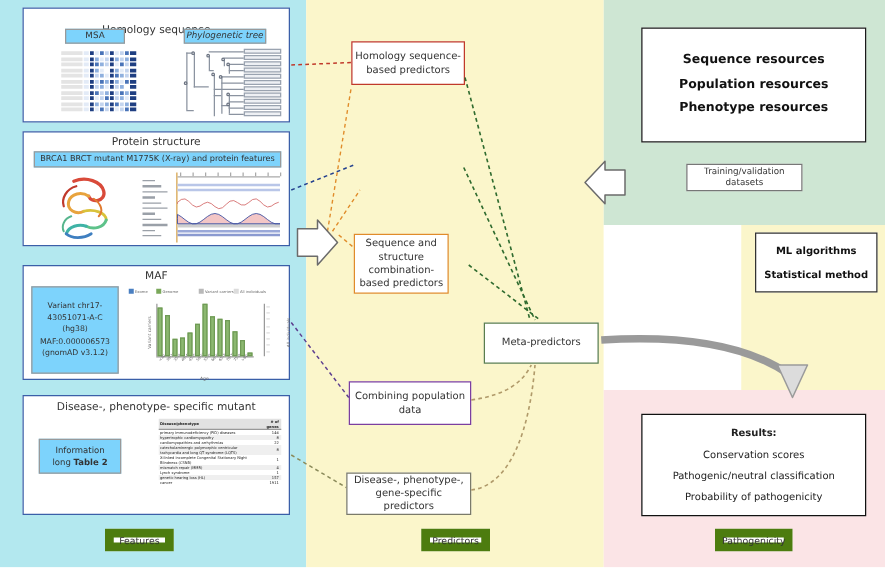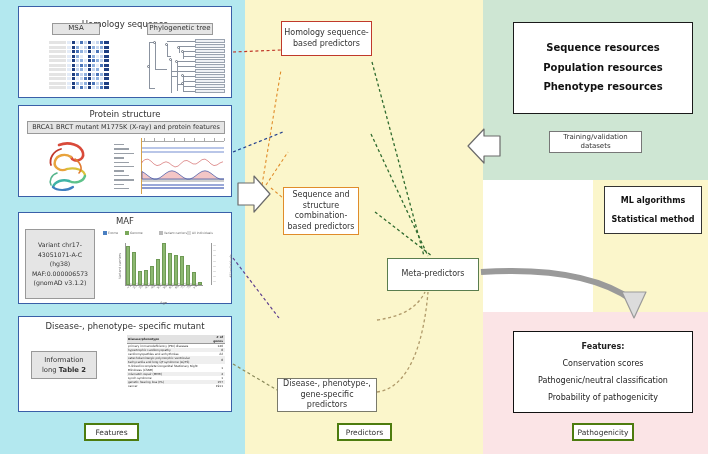--- a/index.html
+++ b/index.html
@@ -16,21 +16,21 @@
   #panel-results{left:483px;top:312px;width:225px;height:142px;background:#fbe4e6;}
 
   
   .box{position:absolute;box-sizing:border-box;background:#ffffff;
        display:flex;align-items:center;justify-content:center;text-align:center;
        color:#333;line-height:1.25;}
 
   
   .fcard{position:absolute;box-sizing:border-box;background:#fff;border:1.2px solid #3a5fa8;}
   .fcard-title{position:absolute;left:0;right:0;text-align:center;font-size:8.5px;color:#333;}
-  .inner-label{position:absolute;box-sizing:border-box;background:#e5e5e5;border:1px solid #999;
+  .inner-label{position:absolute;box-sizing:border-box;background:#7dd3fc;border:1px solid #999;
       display:flex;align-items:center;justify-content:center;text-align:center;
       font-size:7px;color:#333;line-height:1.3;}
 
   
   .msa{position:absolute;}
   .msa-lbl{position:absolute;background:#e8e8e8;}
   .msa-cell{position:absolute;height:3.4px;}
 
   
   .tree-leaf{position:absolute;height:4px;background:#eef0f4;border:0.5px solid #9aa3b0;box-sizing:border-box;}
@@ -66,21 +66,21 @@
   #rb-resources{left:513px;top:22px;width:180px;height:92px;border:1.6px solid #1a1a1a;
       flex-direction:column;gap:7px;font-size:10px;font-weight:bold;color:#111;}
   #rb-training{left:549px;top:131px;width:93px;height:22px;border:1px solid #777;font-size:7px;}
   #rb-ml{left:604px;top:186px;width:98px;height:48px;border:1.2px solid #333;
       flex-direction:column;gap:9px;font-size:8px;font-weight:bold;color:#111;}
   #rb-results{left:513px;top:331px;width:180px;height:82px;border:1.4px solid #111;
       flex-direction:column;gap:7px;font-size:8px;color:#222;}
   #rb-results .res-title{font-weight:bold;}
 
   
-  .ftag{position:absolute;box-sizing:border-box;background:#fff;border:2px solid #4d7c0f;
+  .ftag{position:absolute;box-sizing:border-box;background:#fff;border:7px solid #4d7c0f;
         display:flex;align-items:center;justify-content:center;font-size:7.5px;color:#333;}
   #tag-features{left:84px;top:423px;width:55px;height:18px;}
   #tag-predictors{left:337px;top:423px;width:55px;height:18px;}
   #tag-pathogenicity{left:572px;top:423px;width:62px;height:18px;}
 
   
   #links{position:absolute;left:0;top:0;width:708px;height:454px;pointer-events:none;}
 </style>
 </head>
 <body>
@@ -90,21 +90,21 @@
   <div class="panel" id="panel-features"></div>
   <div class="panel" id="panel-predictors"></div>
   <div class="panel" id="panel-ml"></div>
   <div class="panel" id="panel-ml-white"></div>
   <div class="panel" id="panel-resources"></div>
   <div class="panel" id="panel-results"></div>
 
   <div class="fcard" id="card-homology" style="left:18px;top:6px;width:214px;height:92px;">
     <div class="fcard-title" style="top:12px;">Homology sequence</div>
     <div class="inner-label" style="left:33px;top:16px;width:48px;height:12px;">MSA</div>
-    <div class="inner-label" style="left:128px;top:16px;width:66px;height:12px;">Phylogenetic tree</div>
+    <div class="inner-label" style="left:128px;top:16px;width:66px;height:12px;font-style:italic;">Phylogenetic tree</div>
 
     <div class="msa" id="msa-matrix" style="left:30px;top:34px;width:72px;height:52px;">
         <div class="msa-lbl" style="left: 0px; top: 0px; width: 17px; height: 3.4px; background: rgb(228, 228, 228);"></div>
         <div class="msa-cell" style="left: 18px; top: 0px; width: 4.4px; background: rgb(227, 235, 247);"></div>
         <div class="msa-cell" style="left: 23px; top: 0px; width: 3.4px; background: rgb(31, 63, 130);"></div>
         <div class="msa-cell" style="left: 27px; top: 0px; width: 3.4px; background: rgb(227, 235, 247);"></div>
         <div class="msa-cell" style="left: 31px; top: 0px; width: 3.4px; background: rgb(74, 116, 184);"></div>
         <div class="msa-cell" style="left: 35px; top: 0px; width: 3.4px; background: rgb(195, 212, 238);"></div>
         <div class="msa-cell" style="left: 39px; top: 0px; width: 3.4px; background: rgb(31, 63, 130);"></div>
         <div class="msa-cell" style="left: 43px; top: 0px; width: 3.4px; background: rgb(227, 235, 247);"></div>
@@ -434,29 +434,32 @@
             <td class="num alt">157</td>
           </tr>
           <tr>
             <td class="">cancer</td>
             <td class="num">1911</td>
           </tr>
         </tbody>
     </table>
   </div>
 
-  <div class="pbox" id="pb-homology" style="left:281px;top:21px;width:91px;height:35px;">
+  <div class="pbox" id="pb-homology" style="left:281px;top:33px;width:91px;height:35px;">
     <span>Homology sequence-based predictors</span>
   </div>
 
 
   <div class="pbox" id="pb-combo" style="left:283px;top:187px;width:76px;height:48px;align-items:flex-end;">
     <span>Sequence and structure combination-based predictors</span>
   </div>
 
+  <div class="pbox" id="pb-population" style="left:279px;top:305px;width:98px;height:35px;">
+    <span>Combining population data</span>
+  </div>
 
   <div class="pbox" id="pb-disease" style="left:277px;top:378px;width:100px;height:34px;">
     <span>Disease-, phenotype-, gene-specific predictors</span>
   </div>
 
   <div class="pbox" id="pb-meta" style="left:387px;top:258px;width:92px;height:33px;">
     <span>Meta-predictors</span>
   </div>
 
   <div class="box" id="rb-resources">
@@ -466,21 +469,21 @@
   </div>
 
   <div class="box" id="rb-training">Training/validation datasets</div>
 
   <div class="box" id="rb-ml">
     <span>ML algorithms</span>
     <span>Statistical method</span>
   </div>
 
   <div class="box" id="rb-results">
-    <span class="res-title">Features:</span>
+    <span class="res-title">Results:</span>
     <span>Conservation scores</span>
     <span>Pathogenic/neutral classification</span>
     <span>Probability of pathogenicity</span>
   </div>
 
   <div class="ftag" id="tag-features">Features</div>
   <div class="ftag" id="tag-predictors">Predictors</div>
   <div class="ftag" id="tag-pathogenicity">Pathogenicity</div>
 
   <svg id="links">

